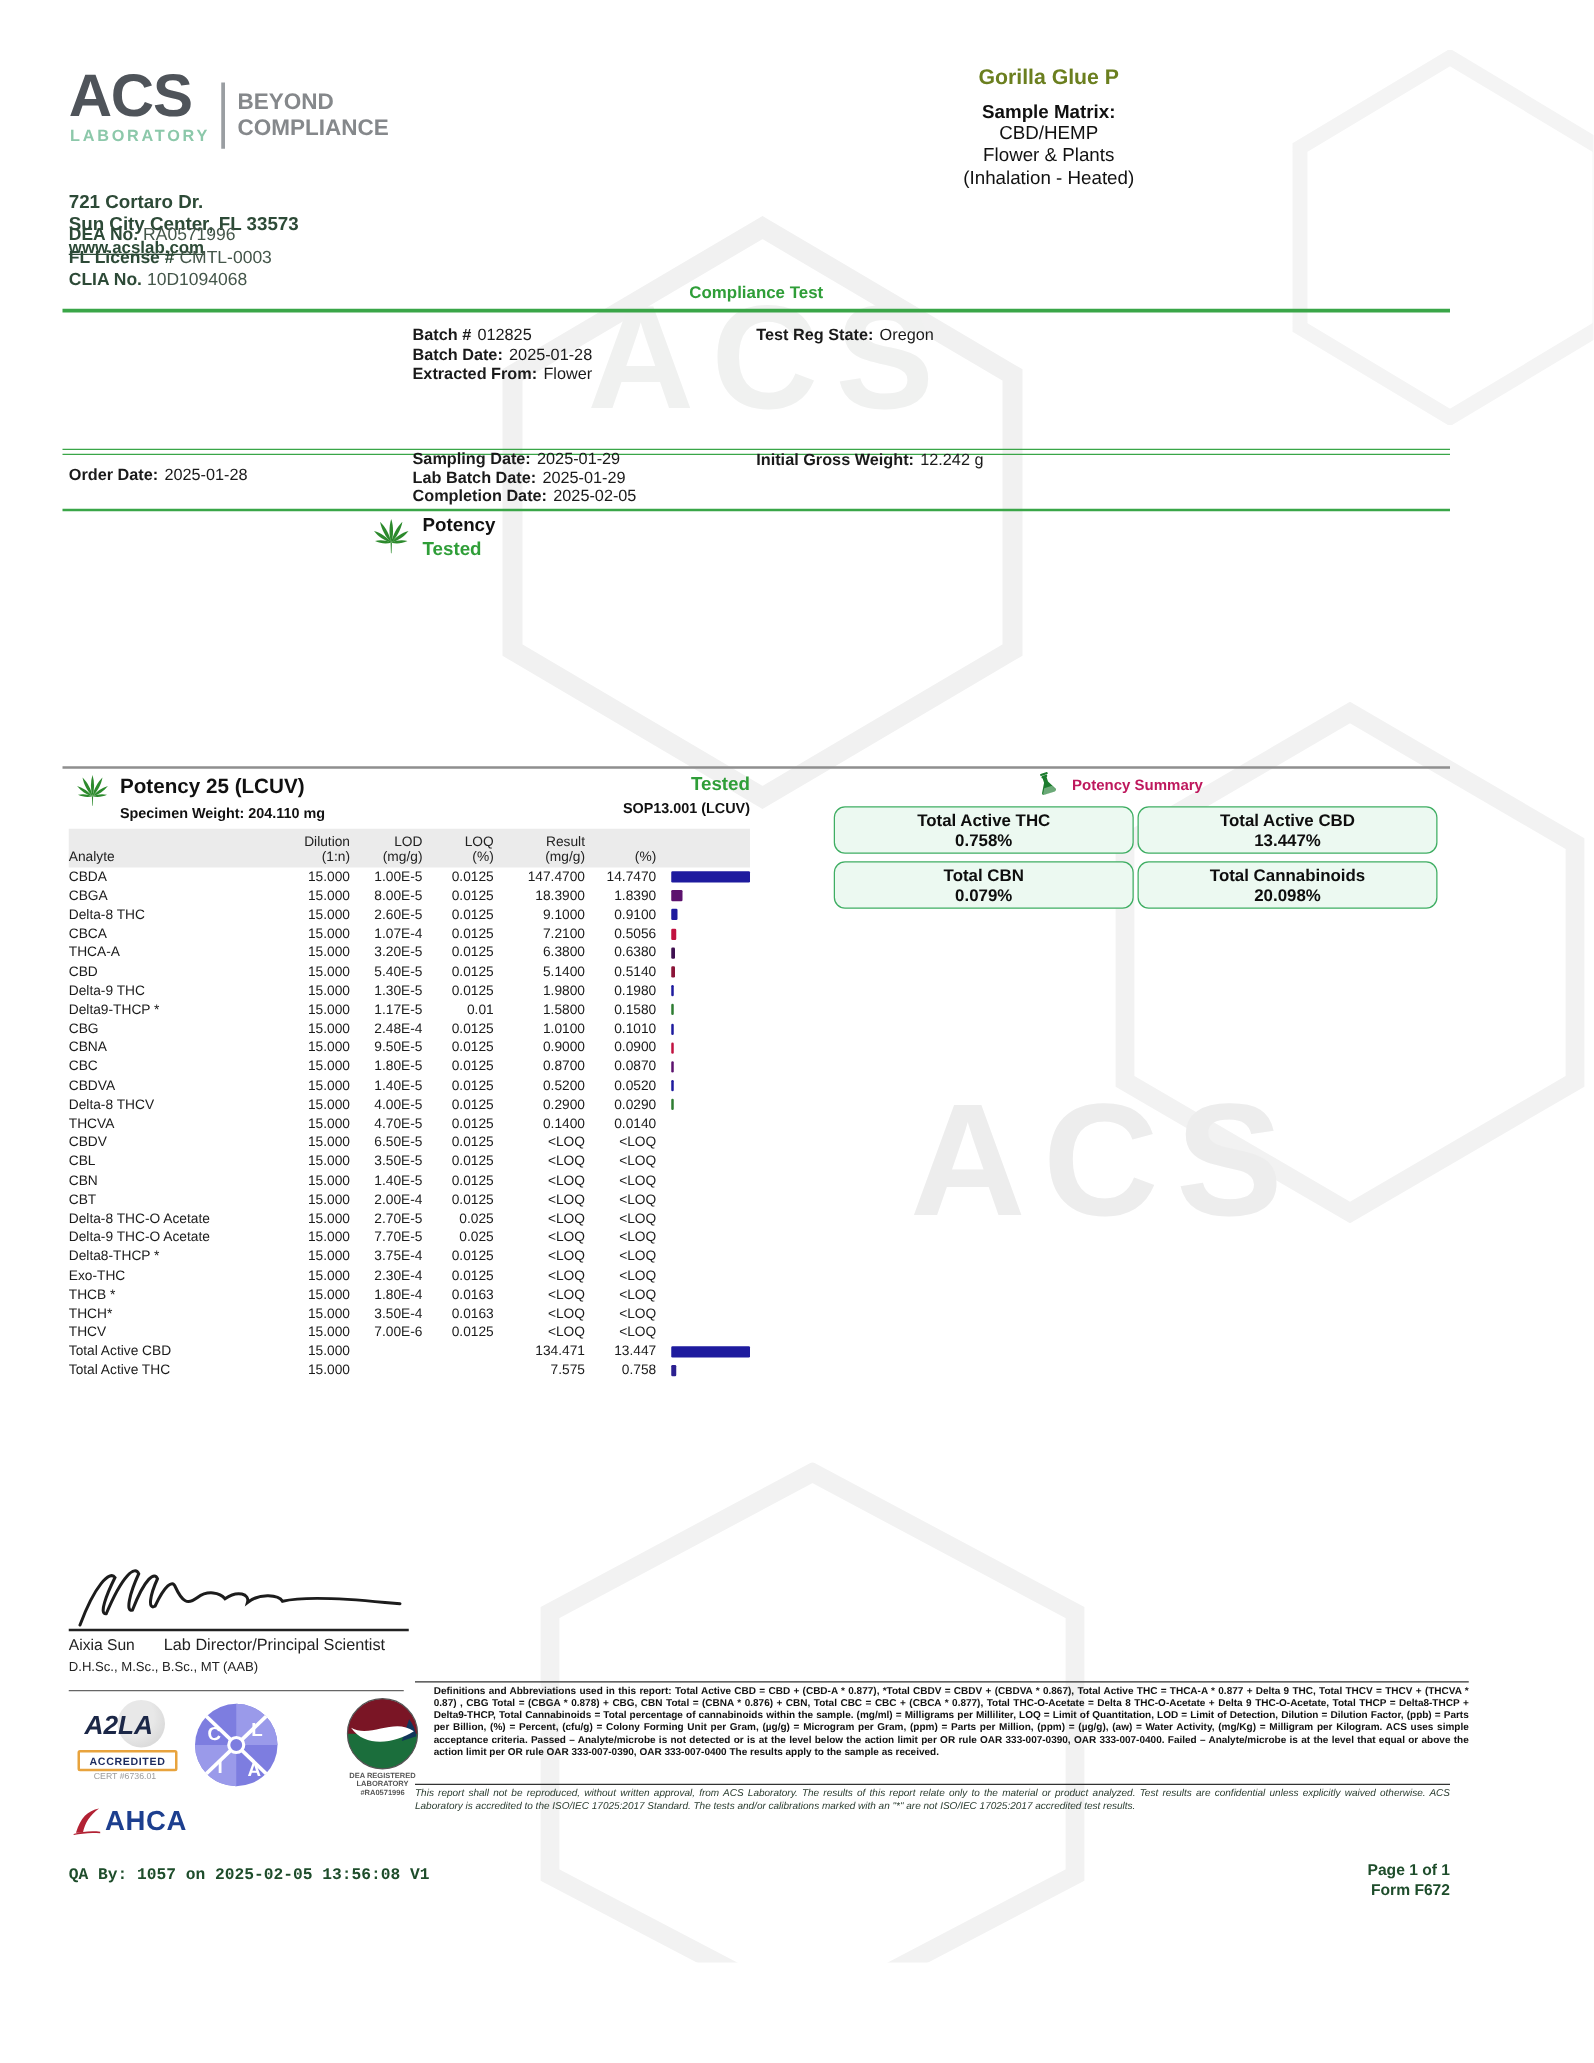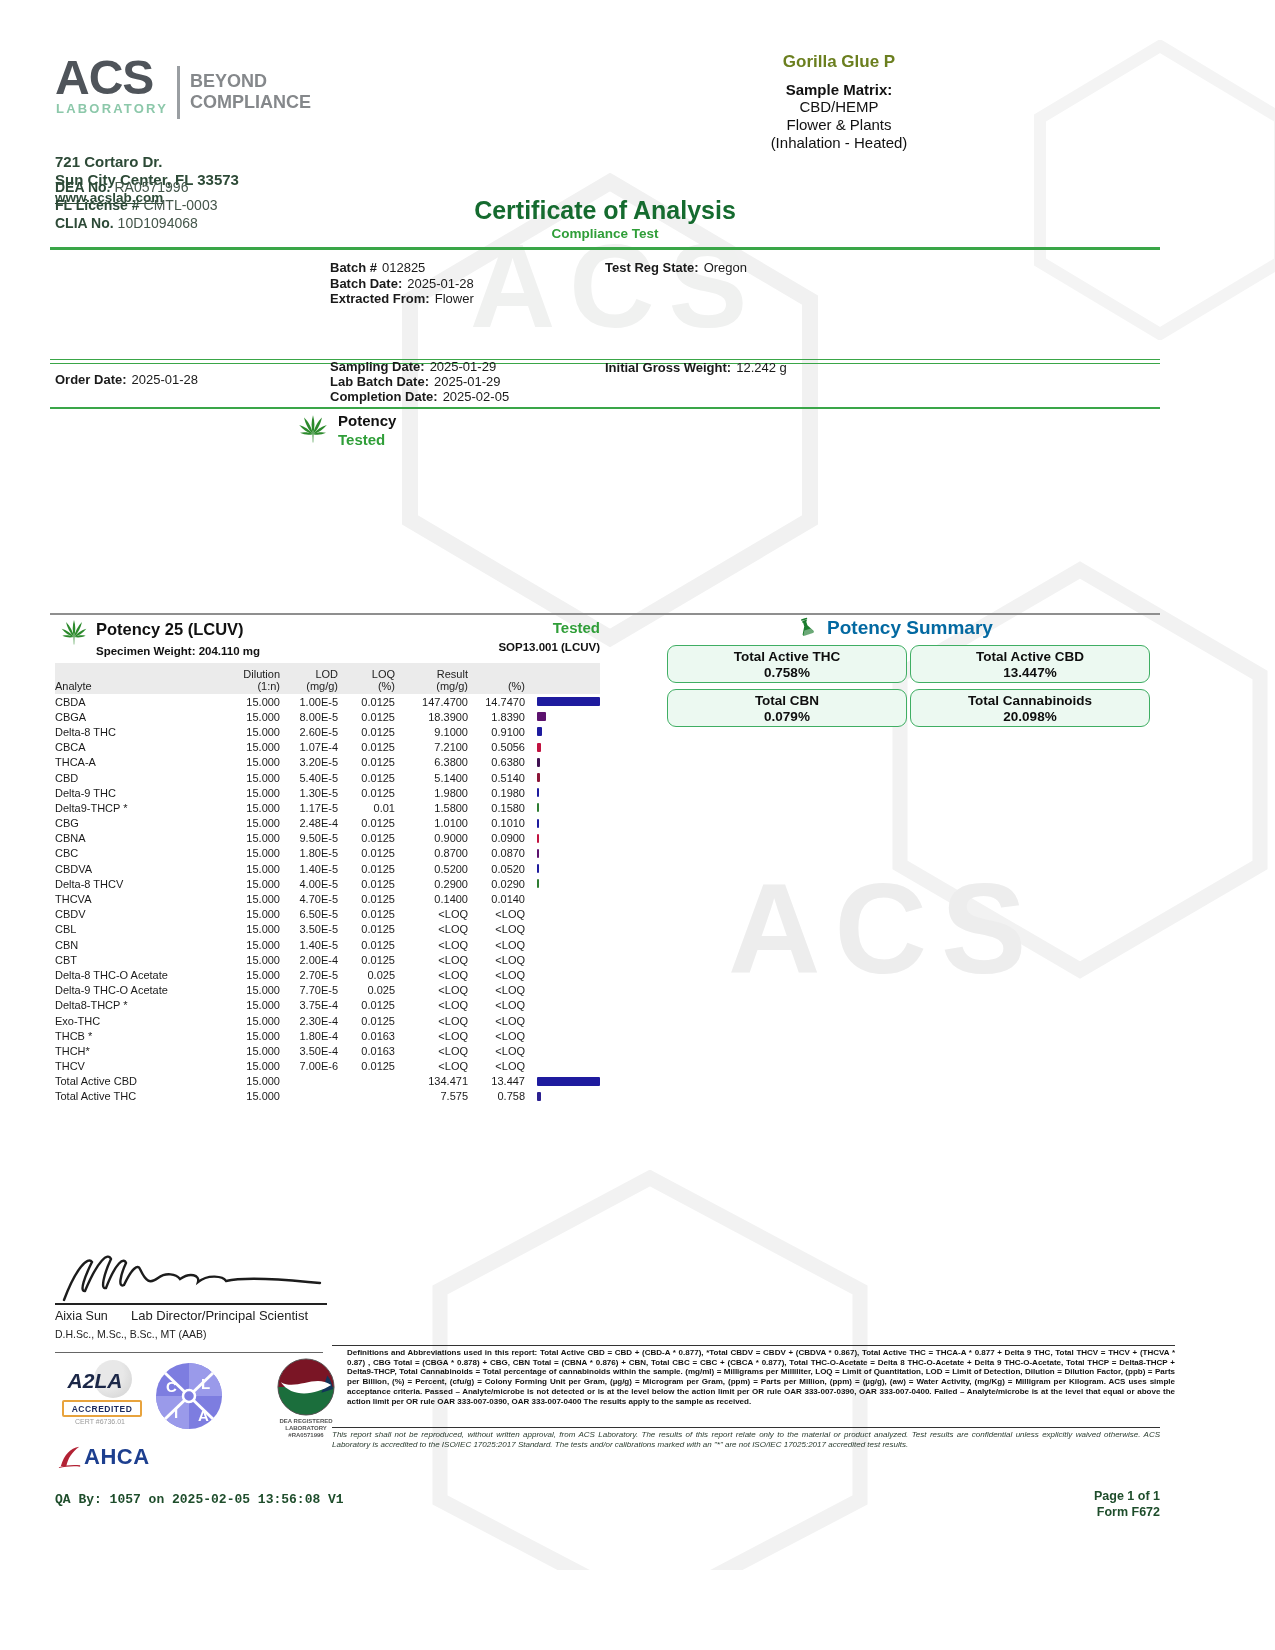--- a/index.html
+++ b/index.html
@@ -44,21 +44,21 @@
          height:31px;background:#ebebeb;align-items:end;padding-bottom:2px;box-sizing:border-box;}
   .hcell{font-size:11px;line-height:11.5px;text-align:right;color:#222;}
   .hcell.analyte{text-align:left;}
   .trow{display:grid;grid-template-columns:175px 50px 58px 57px 73px 57px 75px;height:15.2px;align-items:center;}
   .tcell{font-size:11px;text-align:right;white-space:nowrap;}
   .tcell.analyte{text-align:left;}
   .barcell{display:flex;align-items:center;padding-left:12px;}
   .bar{height:9px;border-radius:1px;}
   
   .summary-head{left:640px;top:617px;width:510px;display:flex;justify-content:center;align-items:center;gap:10px;}
-  .summary-title{font-size:19px;font-weight:bold;color:#0369a1;}
+  .summary-title{font-size:12px;font-weight:bold;color:#be185d;}
   .cards{left:667px;top:645px;width:483px;display:grid;grid-template-columns:240px 240px;gap:6px 3px;}
   .card{height:38px;border:1.6px solid #3fae63;border-radius:9px;background:#ecf9f1;
         display:flex;flex-direction:column;align-items:center;justify-content:center;box-sizing:border-box;}
   .card-title{font-size:13.5px;font-weight:bold;color:#0e0e0e;line-height:16px;}
   .card-value{font-size:13.5px;font-weight:bold;color:#0e0e0e;line-height:15px;}
   
   .sig-underline{left:55px;top:1303px;width:272px;height:2px;background:#222;}
   .sig-name{left:55px;top:1309px;font-size:12.5px;color:#222;}
   .sig-role{left:131px;top:1308px;font-size:13px;color:#222;}
   .sig-cred{left:55px;top:1328px;font-size:10.5px;color:#222;}
@@ -123,21 +123,20 @@
   <div class="abs lic z1" style="top:215px;"><span class="lbl">CLIA No.</span><span>10D1094068</span></div>
 
   <div class="abs sample-block z1">
     <div class="sample-name">Gorilla Glue P</div>
     <div class="sample-matrix-lbl">Sample Matrix:</div>
     <div class="sample-matrix-line">CBD/HEMP</div>
     <div class="sample-matrix-line">Flower &amp; Plants</div>
     <div class="sample-matrix-line">(Inhalation - Heated)</div>
   </div>
 
-  <div class="abs coa-title z1">Certificate of Analysis</div>
   <div class="abs coa-sub z1">Compliance Test</div>
   <div class="abs rule-green z1" style="top:247px;height:2.5px;"></div>
 
   <div class="abs z1" style="left:330px;top:260px;">
     <div class="info-line"><span class="lbl">Batch #</span><span>012825</span></div>
     <div class="info-line"><span class="lbl">Batch Date:</span><span>2025-01-28</span></div>
     <div class="info-line"><span class="lbl">Extracted From:</span><span>Flower</span></div>
   </div>
   <div class="abs z1" style="left:605px;top:260px;">
     <div class="info-line"><span class="lbl">Test Reg State:</span><span>Oregon</span></div>

